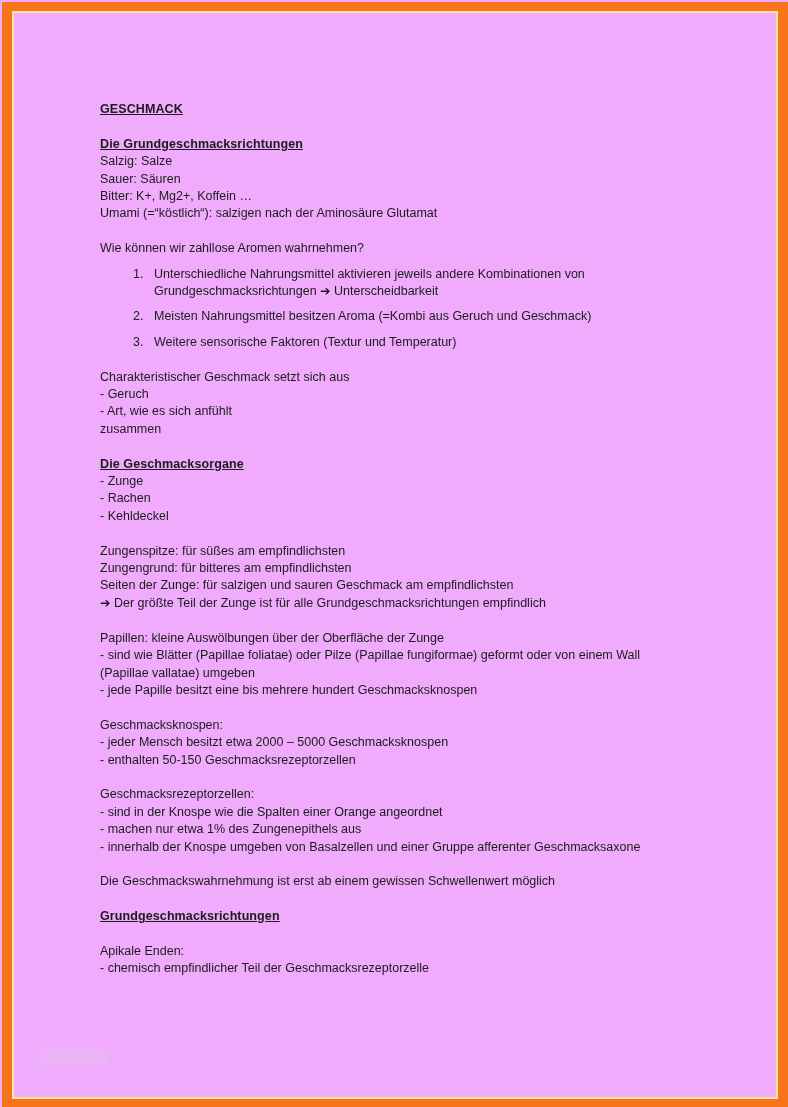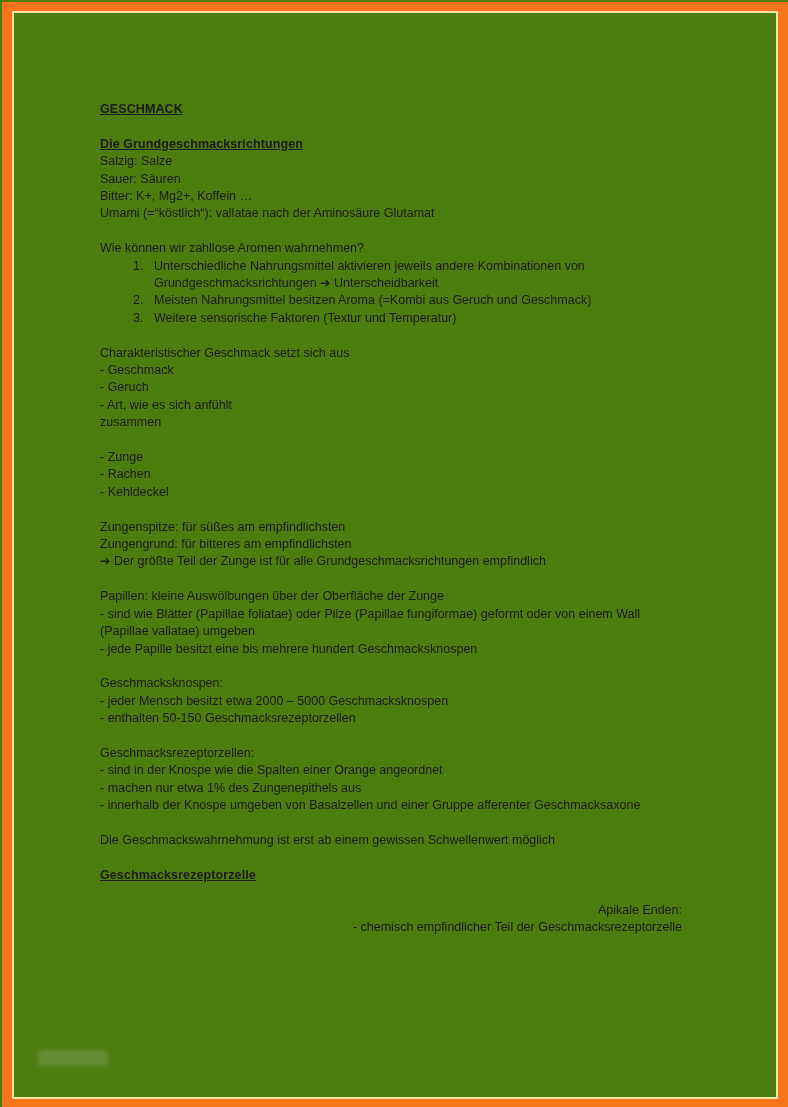--- a/index.html
+++ b/index.html
@@ -4,21 +4,21 @@
 <style>
   html, body {
     margin: 0;
     padding: 0;
     background: #ffffff;
   }
   .canvas {
     position: relative;
     width: 788px;
     height: 1107px;
-    background: #4d7c0f;
+    background: #f0abfc;
     overflow: hidden;
     font-family: "Liberation Sans", "DejaVu Sans", sans-serif;
   }
   
   .frame {
     position: absolute;
     top: 2px; left: 2px; right: 0; bottom: 0;
     border: solid #f6751a;
     border-width: 9px 10px 8px 10px;
     box-shadow: inset 0 0 0 2px #f8e2a4;
@@ -29,33 +29,34 @@
     position: absolute;
     top: 101px;
     left: 100px;
     width: 582px;
     color: #1b1b1b;
     font-size: 12.5px;
     line-height: 17.4px;
     z-index: 1;
   }
   .group { margin: 0 0 17.4px 0; }
-  .group:last-child { margin-bottom: 0; text-align: right; }
+  .group:last-child { margin-bottom: 0; }
   .hd {
     font-weight: bold;
     text-decoration: underline;
     letter-spacing: 0.1px;
   }
   .ln { white-space: pre-wrap; }
   ol.num {
     margin: 0;
     padding-left: 47px;
   }
   ol.num li {
     padding-left: 7px;
+    margin-top: 8px;
   }
   .watermark {
     position: absolute;
     left: 38px;
     top: 1050px;
     width: 70px;
     height: 16px;
     background: #d8d8d6;
     border-radius: 4px;
     opacity: 0.18;
@@ -74,49 +75,50 @@
 
     <div class="group">
       <div class="hd">GESCHMACK</div>
     </div>
 
     <div class="group">
       <div class="hd">Die Grundgeschmacksrichtungen</div>
       <div class="ln">Salzig: Salze</div>
       <div class="ln">Sauer: Säuren</div>
       <div class="ln">Bitter: K+, Mg2+, Koffein …</div>
-      <div class="ln">Umami (=“köstlich“): vallatae nach der Aminosäure Glutamat</div>
+      <div class="ln">Umami (=“köstlich“): salzigen nach der Aminosäure Glutamat</div>
     </div>
 
     <div class="group">
       <div class="ln">Wie können wir zahllose Aromen wahrnehmen?</div>
       <ol class="num">
         <li class="ln">Unterschiedliche Nahrungsmittel aktivieren jeweils andere Kombinationen von Grundgeschmacksrichtungen ➔ Unterscheidbarkeit</li>
         <li class="ln">Meisten Nahrungsmittel besitzen Aroma (=Kombi aus Geruch und Geschmack)</li>
         <li class="ln">Weitere sensorische Faktoren (Textur und Temperatur)</li>
       </ol>
     </div>
 
     <div class="group">
       <div class="ln">Charakteristischer Geschmack setzt sich aus</div>
-      <div class="ln">- Geschmack</div>
       <div class="ln">- Geruch</div>
       <div class="ln">- Art, wie es sich anfühlt</div>
       <div class="ln">zusammen</div>
     </div>
 
     <div class="group">
+      <div class="hd">Die Geschmacksorgane</div>
       <div class="ln">- Zunge</div>
       <div class="ln">- Rachen</div>
       <div class="ln">- Kehldeckel</div>
     </div>
 
     <div class="group">
       <div class="ln">Zungenspitze: für süßes am empfindlichsten</div>
       <div class="ln">Zungengrund: für bitteres am empfindlichsten</div>
+      <div class="ln">Seiten der Zunge: für salzigen und sauren Geschmack am empfindlichsten</div>
       <div class="ln">➔ Der größte Teil der Zunge ist für alle Grundgeschmacksrichtungen empfindlich</div>
     </div>
 
     <div class="group">
       <div class="ln">Papillen: kleine Auswölbungen über der Oberfläche der Zunge</div>
       <div class="ln">- sind wie Blätter (Papillae foliatae) oder Pilze (Papillae fungiformae) geformt oder von einem Wall (Papillae vallatae) umgeben</div>
       <div class="ln">- jede Papille besitzt eine bis mehrere hundert Geschmacksknospen</div>
     </div>
 
     <div class="group">
@@ -130,21 +132,21 @@
       <div class="ln">- sind in der Knospe wie die Spalten einer Orange angeordnet</div>
       <div class="ln">- machen nur etwa 1% des Zungenepithels aus</div>
       <div class="ln">- innerhalb der Knospe umgeben von Basalzellen und einer Gruppe afferenter Geschmacksaxone</div>
     </div>
 
     <div class="group">
       <div class="ln">Die Geschmackswahrnehmung ist erst ab einem gewissen Schwellenwert möglich</div>
     </div>
 
     <div class="group">
-      <div class="hd">Geschmacksrezeptorzelle</div>
+      <div class="hd">Grundgeschmacksrichtungen</div>
     </div>
 
     <div class="group">
       <div class="ln">Apikale Enden:</div>
       <div class="ln">- chemisch empfindlicher Teil der Geschmacksrezeptorzelle</div>
     </div>
 
   </div>
 </div>
 

